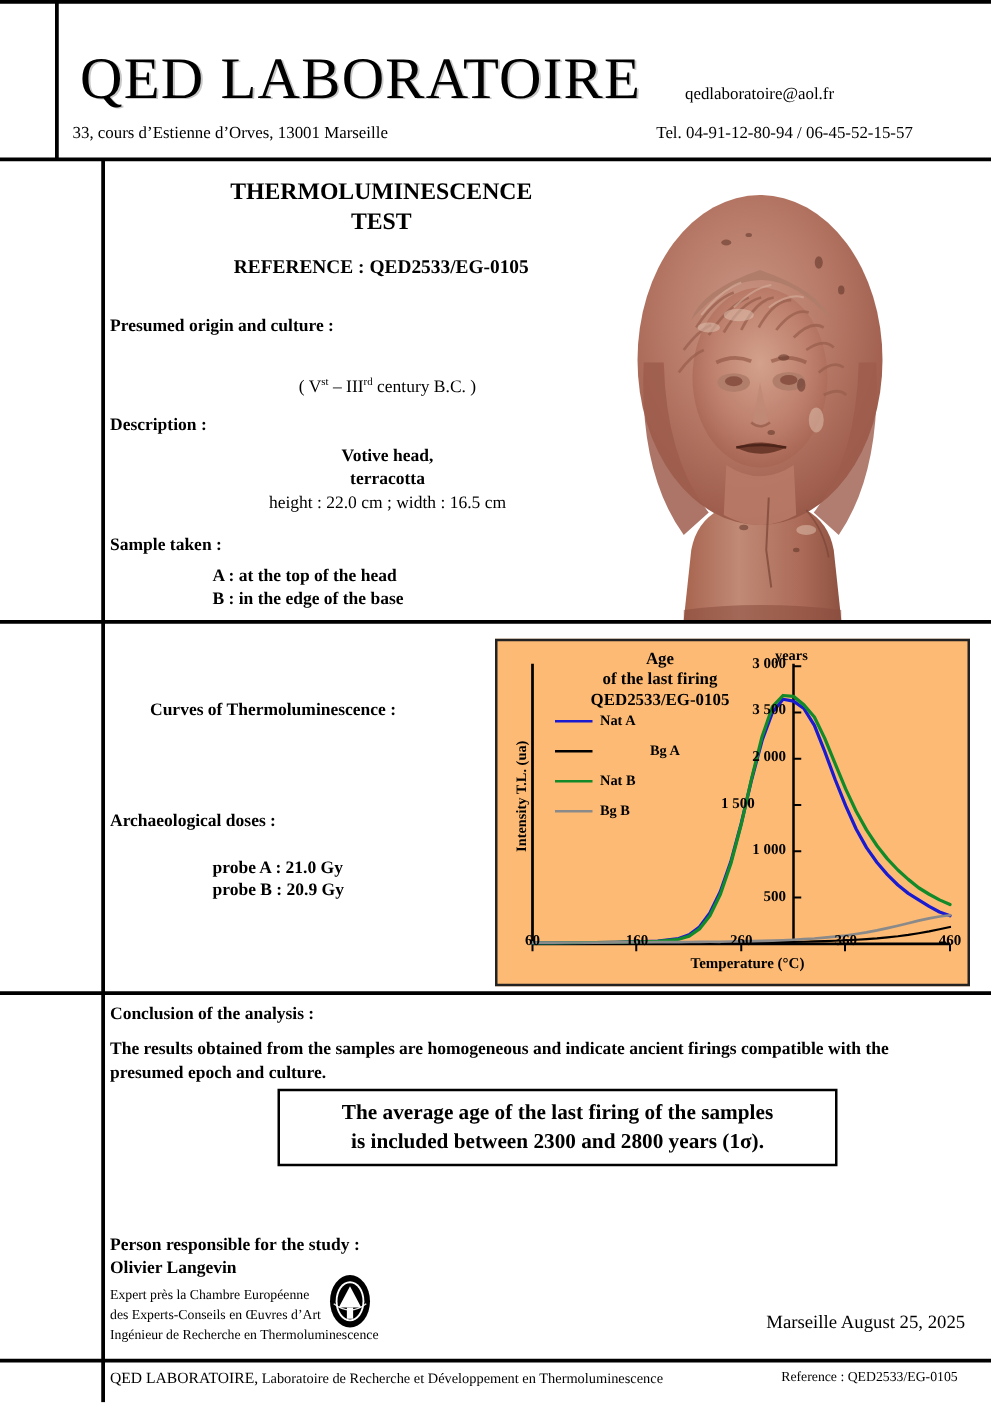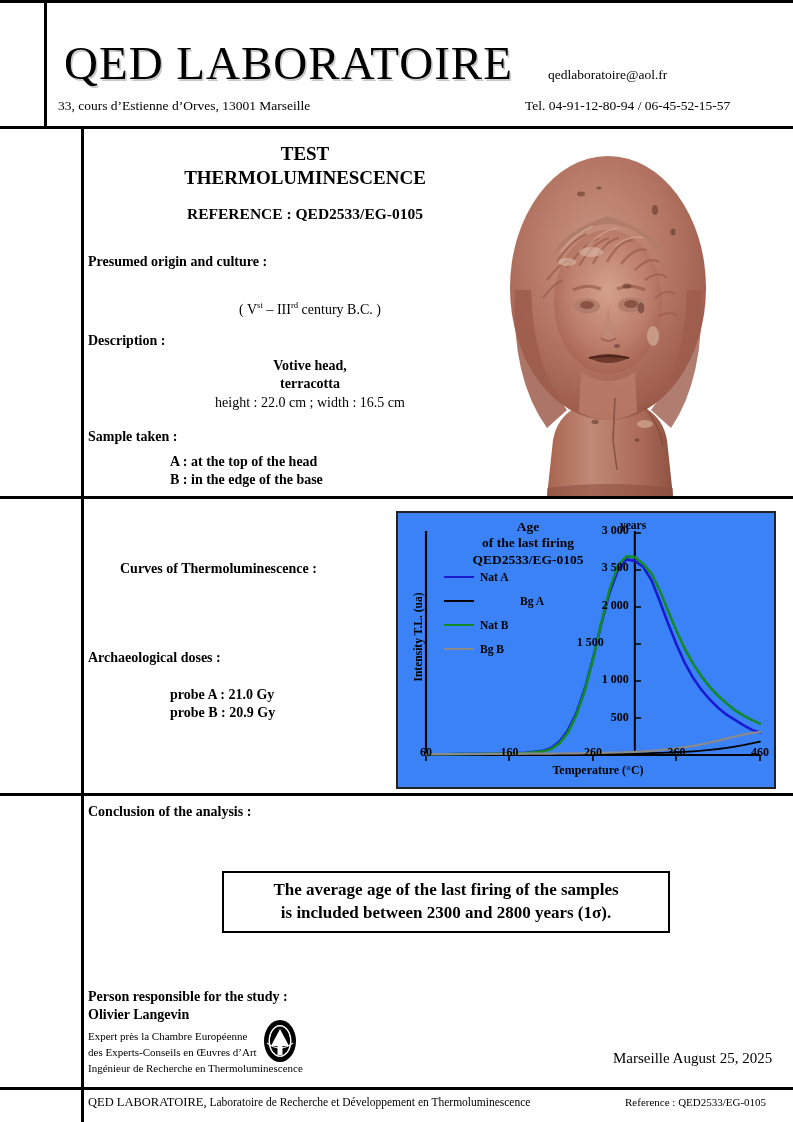--- a/index.html
+++ b/index.html
@@ -110,21 +110,21 @@
   #photo svg { display: block; }
 
   
   #chart-box {
     position: absolute;
     left: 396px;
     top: 511px;
     width: 380px;
     height: 278px;
     border: 2.5px solid #222;
-    background: #3b82f6;
+    background: #fdba74;
     box-sizing: border-box;
   }
   #chart-box svg { display: block; }
 
   
   #concl-label {
     position: absolute;
     left: 88px;
     top: 804px;
     font-size: 14px;
@@ -220,22 +220,22 @@
   <div class="vrule" style="left:44px;top:0px;width:2.5px;height:127px;"></div>
   <div class="vrule" style="left:81px;top:127px;width:3px;height:961px;"></div>
   <div class="vrule" style="left:81px;top:1088px;width:3px;height:34px;"></div>
 
   <div id="brand">QED LABORATOIRE</div>
   <div id="email">qedlaboratoire@aol.fr</div>
   <div id="address">33, cours d’Estienne d’Orves, 13001 Marseille</div>
   <div id="phone">Tel. 04-91-12-80-94 / 06-45-52-15-57</div>
 
   <div class="title-main">
+    <div>THERMOLUMINESCENCE</div>
     <div>TEST</div>
-    <div>THERMOLUMINESCENCE</div>
   </div>
   <div class="reference">REFERENCE : QED2533/EG-0105</div>
 
   <div class="field-label" style="left:88px;top:254px;">Presumed origin and culture :</div>
   <div class="field-value centerblock" style="left:160px;top:300px;width:300px;">
     <span>( V</span><sup>st</sup><span> – III</span><sup>rd</sup><span> century B.C. )</span>
   </div>
 
   <div class="field-label" style="left:88px;top:333px;">Description :</div>
   <div class="field-value bold centerblock" style="left:160px;top:357px;width:300px;">Votive head,</div>
@@ -428,20 +428,21 @@
           <span>Nat B</span>
         </div>
         <div style="display: flex; align-items: center; margin-bottom: 12px;">
           <span style="display: inline-block; width: 30px; height: 0px; border-top: 2.6px solid rgb(138, 138, 138); margin-right: 6px;"></span>
           <span>Bg B</span>
         </div>
       </div>
   </div>
 
   <div id="concl-label">Conclusion of the analysis :</div>
+  <div id="concl-text">The results obtained from the samples are homogeneous and indicate ancient firings compatible with the presumed epoch and culture.</div>
   <div id="avg-box">
     <div class="inner">
       <div>The average age of the last firing of the samples</div>
       <div>is included between 2300 and 2800 years (1σ).</div>
     </div>
   </div>
 
   <div id="resp-label">
     <div>Person responsible for the study :</div>
     <div>Olivier Langevin</div>

